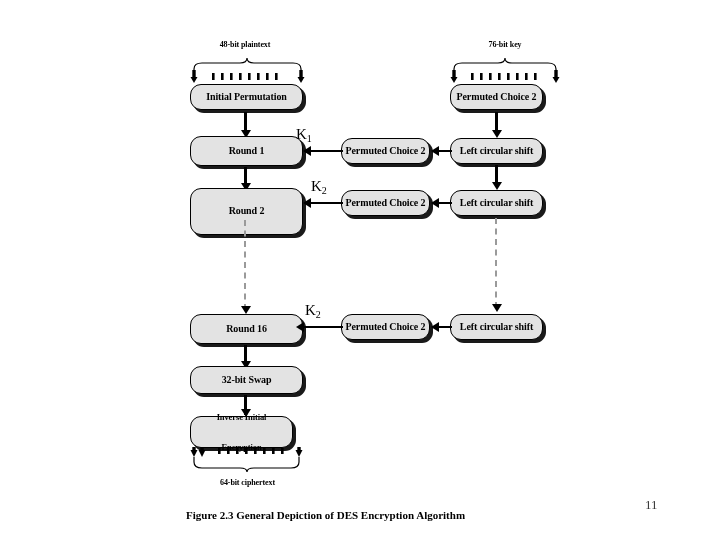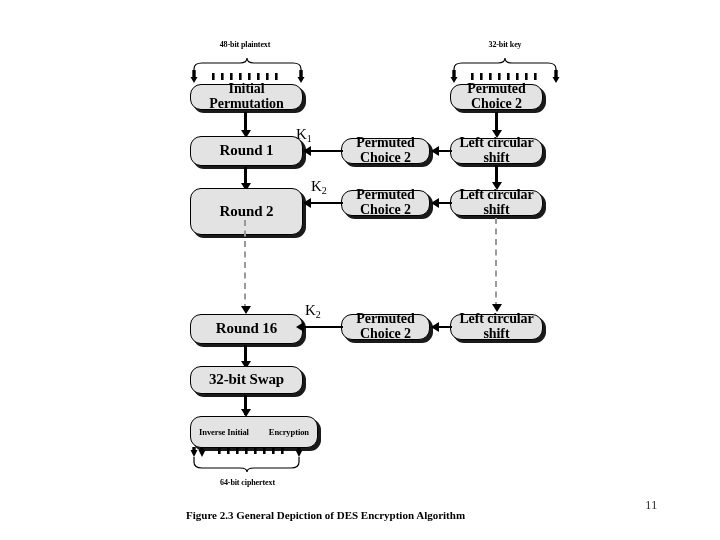--- a/index.html
+++ b/index.html
@@ -35,22 +35,22 @@
     box-shadow: 3px 3px 0 0 #1a1a1a;
     display: flex;
     align-items: center;
     justify-content: center;
     text-align: center;
     line-height: 1.05;
     color: #000;
     font-weight: bold;
     letter-spacing: -0.1px;
   }
-  .node.small  { font-size: 14px; }
-  .node.big    { font-size: 15px; }
+  .node.small  { font-size: 10px; }
+  .node.big    { font-size: 10px; }
   .node.two-line { font-size: 8.5px; line-height: 1.22; }
 
   
   .vline {
     position: absolute;
     width: 3px;
     background: #000000;
   }
   .vline.dashed {
     width: 0;
@@ -121,21 +121,21 @@
     color: #3a3a3a;
   }
 </style>
 </head>
 <body>
 
 <div id="page">
 
   <div class="io-label" style="left:185px; top:40px; width:120px;">48-bit plaintext</div>
 
-  <div class="io-label" style="left:445px; top:40px; width:120px;">32-bit key</div>
+  <div class="io-label" style="left:445px; top:40px; width:120px;">76-bit key</div>
 
   <div class="bus" style="left:190px; top:57px; width:115px; height:26px;">
     <svg width="115" height="26" viewBox="0 0 115 26">
       <path d="M4,22 L4,12 Q4,6 12,6 L50,6 Q57,6 57,1 Q57,6 64,6 L103,6 Q111,6 111,12 L111,22" fill="none" stroke="#000" stroke-width="1.2"></path>
       <g fill="#000">
         <rect x="2.3" y="13" width="3.4" height="9"></rect>
         <polygon points="0.5,20 7.5,20 4,26"></polygon>
         <rect x="109.3" y="13" width="3.4" height="9"></rect>
         <polygon points="107.5,20 114.5,20 111,26"></polygon>
       </g>
@@ -192,21 +192,21 @@
   <div class="node big" style="left:190px; top:314px; width:113px; height:30px;">Round 16</div>
 
   <div class="vline" style="left:244px; top:345px; height:21px;"></div>
   <div class="arrow-down" style="left:240.5px; top:361px;"></div>
 
   <div class="node big" style="left:190px; top:366px; width:113px; height:28px;">32-bit Swap</div>
 
   <div class="vline" style="left:244px; top:395px; height:20px;"></div>
   <div class="arrow-down" style="left:240.5px; top:409px;"></div>
 
-  <div class="node two-line" style="left:190px; top:416px; width:128px; height:32px; flex-direction:row;gap:20px;">
+  <div class="node two-line" style="left:190px; top:416px; width:103px; height:32px; flex-direction:column;gap:20px;">
     <span>Inverse Initial</span>
     <span>Encryption</span>
   </div>
 
   <div class="bus" style="left:190px; top:447px; width:115px; height:26px;">
     <svg width="115" height="26" viewBox="0 0 115 26">
       <g fill="#000">
         <rect x="2.3" y="0" width="3.4" height="5"></rect>
         <polygon points="0.5,3 7.5,3 4,10"></polygon>
         <rect x="10.3" y="0" width="3.4" height="5"></rect>

